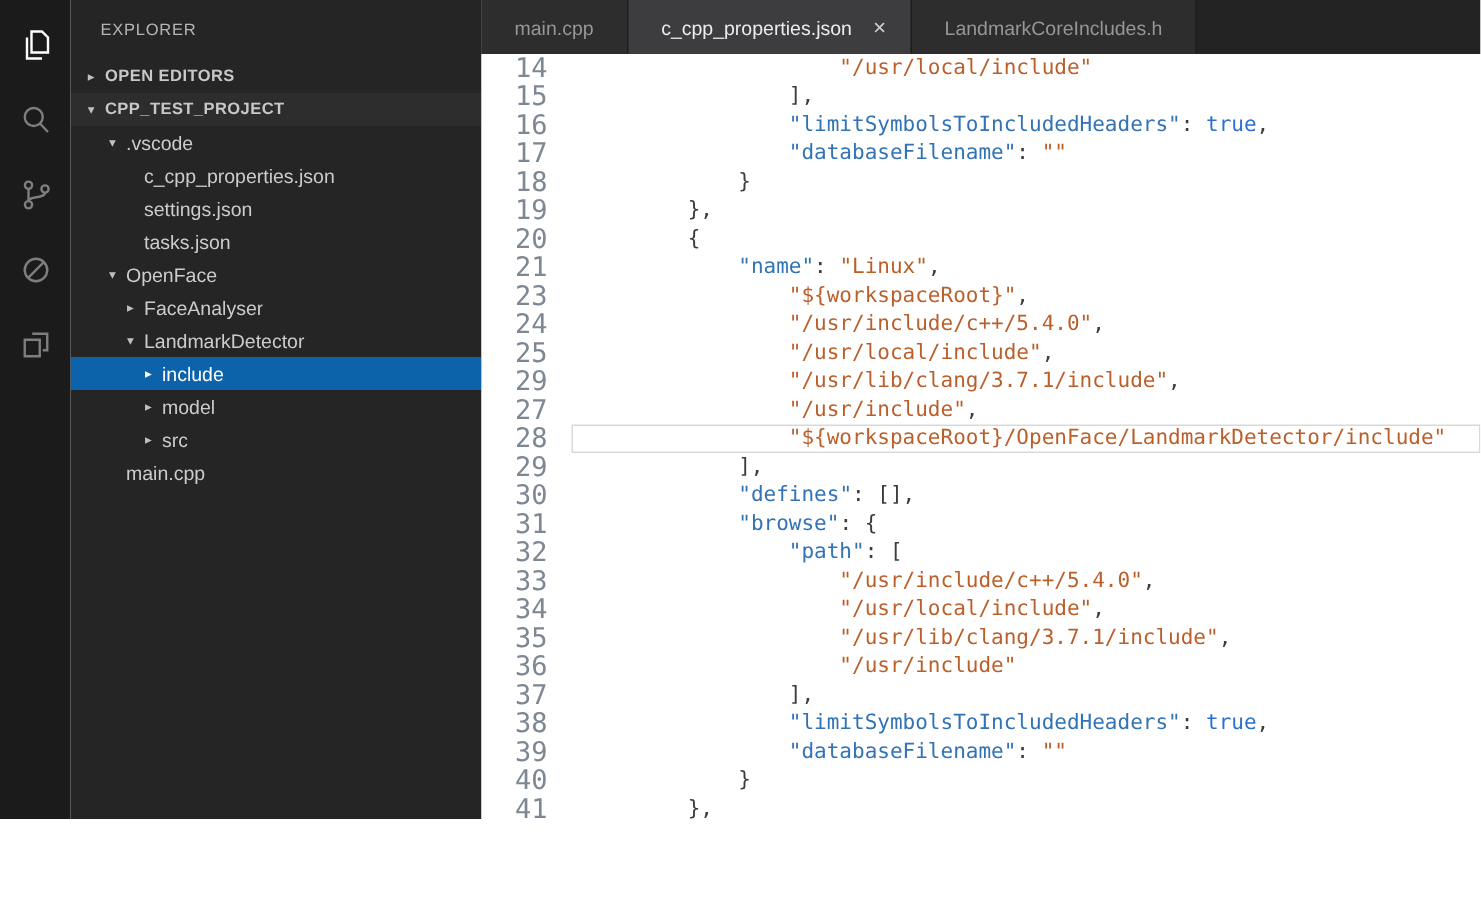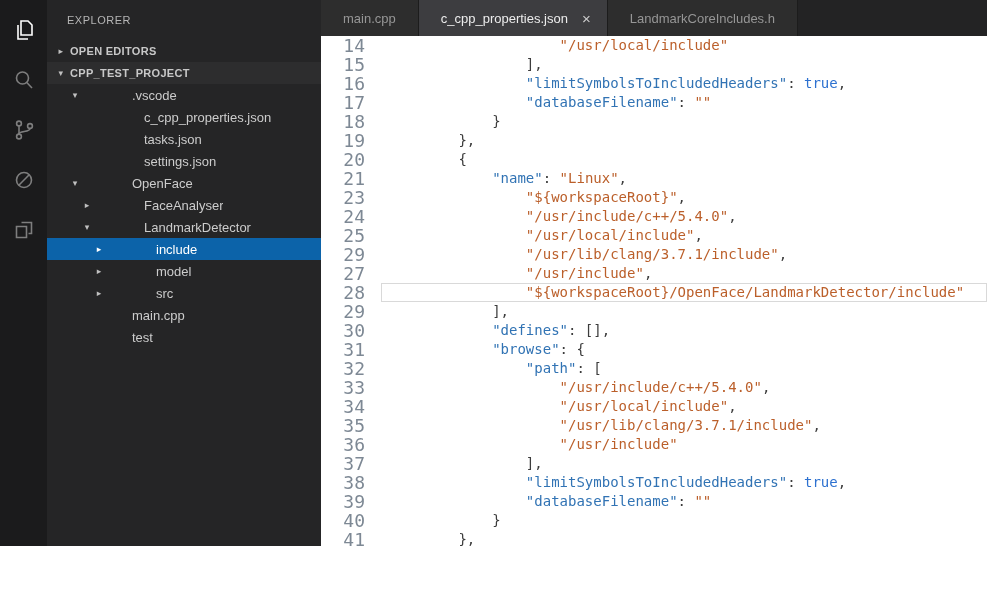--- a/index.html
+++ b/index.html
@@ -46,21 +46,21 @@
     font-size: 9px; color: #c0c0c0; flex-shrink: 0;
   }
   .tree { width: 100%; }
   .tree-row {
     height: 22px; display: flex; align-items: center;
     font-size: 13px; color: #cccccc; cursor: pointer; white-space: nowrap;
   }
   .tree-row .twisty { font-size: 9px; }
   .tree-row.selected { background: #0c63a9; color: #ffffff; }
   .tree-row.selected .twisty { color: #ffffff; }
-  .tree-label { overflow: hidden; text-overflow: ellipsis; margin-left: 48px; }
+  .tree-label { overflow: hidden; text-overflow: ellipsis; }
 
   
   .main { flex: 1; display: flex; flex-direction: column; min-width: 0; }
   .tabbar { height: 36px; flex-shrink: 0; background: #232324; display: flex; }
   .tab {
     height: 36px; display: flex; align-items: center;
     padding: 0 22px;
     background: #2d2d2d; color: #969696;
     border-right: 1px solid #1c1c1c;
     font-size: 13px; cursor: pointer; white-space: nowrap;
@@ -155,25 +155,25 @@
         <div class="tree-row" style="padding-left: 22px;">
           <span class="twisty">▾</span>
           <span class="tree-label">.vscode</span>
         </div>
         <div class="tree-row" style="padding-left: 34px;">
           <span class="twisty"></span>
           <span class="tree-label">c_cpp_properties.json</span>
         </div>
         <div class="tree-row" style="padding-left: 34px;">
           <span class="twisty"></span>
+          <span class="tree-label">settings.json</span>
+        </div>
+        <div class="tree-row" style="padding-left: 34px;">
+          <span class="twisty"></span>
           <span class="tree-label">tasks.json</span>
-        </div>
-        <div class="tree-row" style="padding-left: 34px;">
-          <span class="twisty"></span>
-          <span class="tree-label">settings.json</span>
         </div>
         <div class="tree-row" style="padding-left: 22px;">
           <span class="twisty">▾</span>
           <span class="tree-label">OpenFace</span>
         </div>
         <div class="tree-row" style="padding-left: 34px;">
           <span class="twisty">▸</span>
           <span class="tree-label">FaceAnalyser</span>
         </div>
         <div class="tree-row" style="padding-left: 34px;">
@@ -188,24 +188,20 @@
           <span class="twisty">▸</span>
           <span class="tree-label">model</span>
         </div>
         <div class="tree-row" style="padding-left: 46px;">
           <span class="twisty">▸</span>
           <span class="tree-label">src</span>
         </div>
         <div class="tree-row" style="padding-left: 22px;">
           <span class="twisty"></span>
           <span class="tree-label">main.cpp</span>
-        </div>
-        <div class="tree-row" style="padding-left: 22px;">
-          <span class="twisty"></span>
-          <span class="tree-label">test</span>
         </div>
       </div>
   </div>
 
   <div class="main">
     <div class="tabbar" id="tabbar">
         <div class="tab">
           <span>main.cpp</span>
         </div>
         <div class="tab active">

